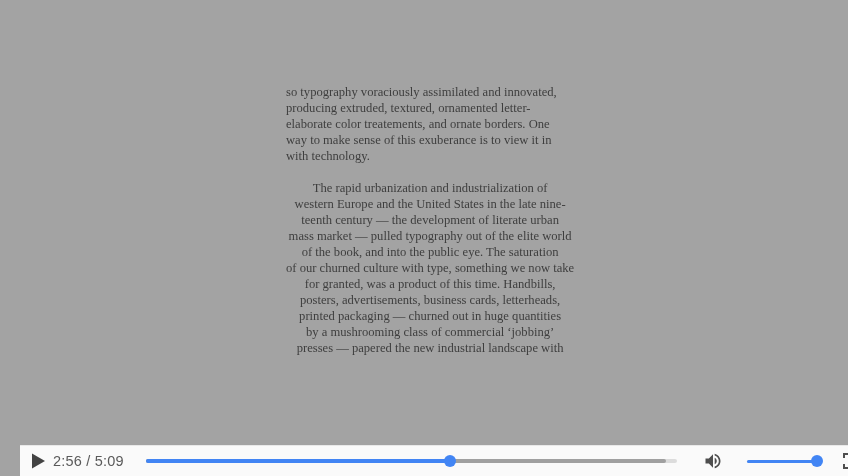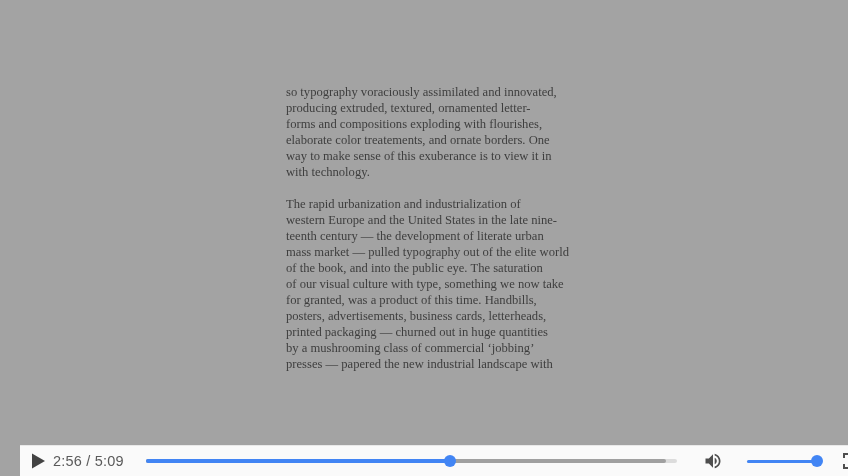--- a/index.html
+++ b/index.html
@@ -15,21 +15,21 @@
   .doc {
     position: absolute;
     left: 286px;
     top: 84px;
     color: #3e3e3e;
     font-family: "Liberation Serif", "DejaVu Serif", serif;
     font-size: 12.6px;
     line-height: 16px;
   }
   .para { margin: 0 0 16px 0; }
-  .para:last-child { margin-bottom: 0; }
+  .para:last-child { margin-bottom: 0; text-align: center; }
   .line { white-space: pre; height: 16px; }
   
   .controls {
     position: absolute;
     left: 0; right: 0; bottom: 0;
     height: 30px;
     background: #fafafa;
     border-top: 1px solid #e9e9e9;
     margin-left: 20px;
   }
@@ -85,32 +85,31 @@
 </style>
 </head>
 <body>
 
 <div class="stage">
 
   <div class="doc">
     <div class="para">
       <div class="line">so typography voraciously assimilated and innovated,</div>
       <div class="line">producing extruded, textured, ornamented letter-</div>
-      <div class="line">forms and compositions exploding with flourishes,</div>
       <div class="line">elaborate color treatements, and ornate borders. One</div>
       <div class="line">way to make sense of this exuberance is to view it in</div>
       <div class="line">with technology.</div>
     </div>
     <div class="para">
       <div class="line">The rapid urbanization and industrialization of</div>
       <div class="line">western Europe and the United States in the late nine-</div>
       <div class="line">teenth century — the development of literate urban</div>
       <div class="line">mass market — pulled typography out of the elite world</div>
       <div class="line">of the book, and into the public eye. The saturation</div>
-      <div class="line">of our visual culture with type, something we now take</div>
+      <div class="line">of our churned culture with type, something we now take</div>
       <div class="line">for granted, was a product of this time. Handbills,</div>
       <div class="line">posters, advertisements, business cards, letterheads,</div>
       <div class="line">printed packaging — churned out in huge quantities</div>
       <div class="line">by a mushrooming class of commercial ‘jobbing’</div>
       <div class="line">presses — papered the new industrial landscape with</div>
     </div>
   </div>
 
   <div class="controls">
 

